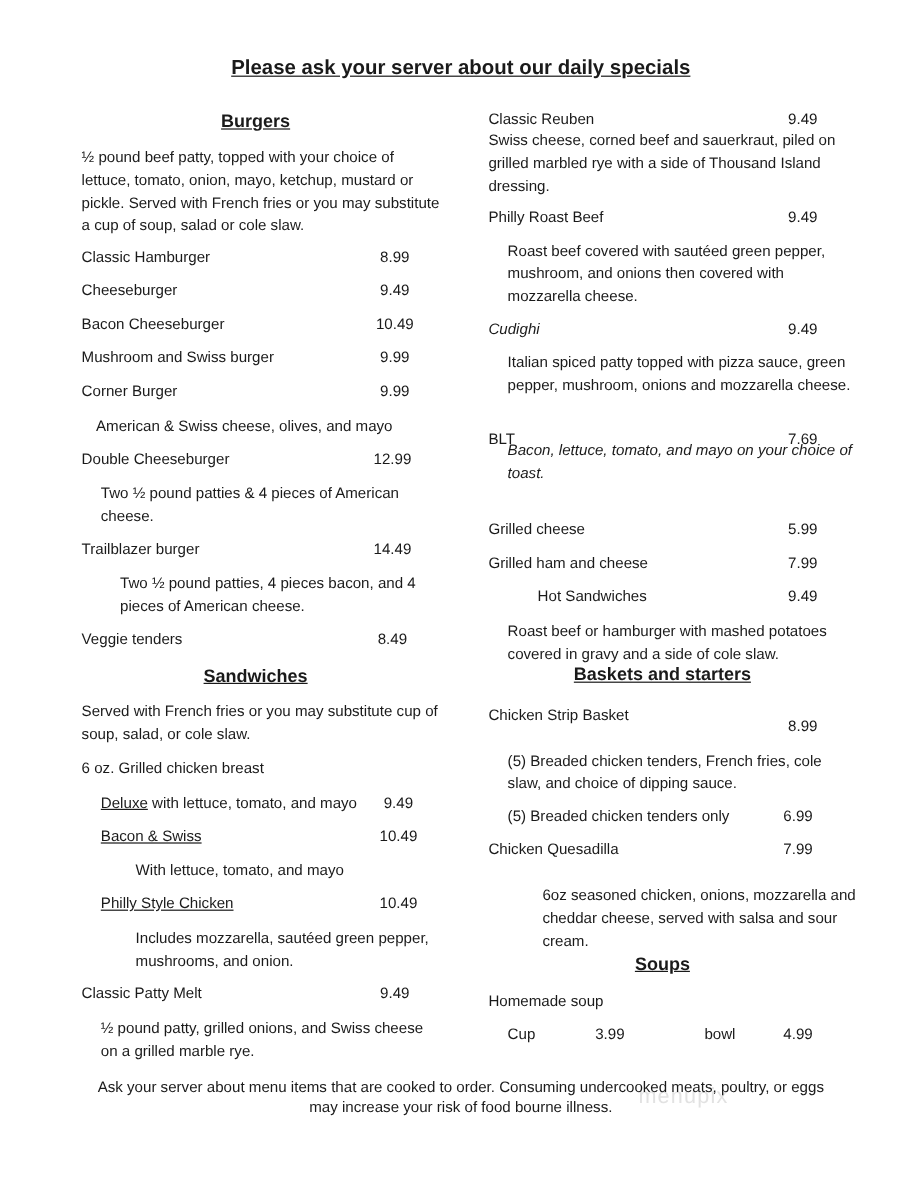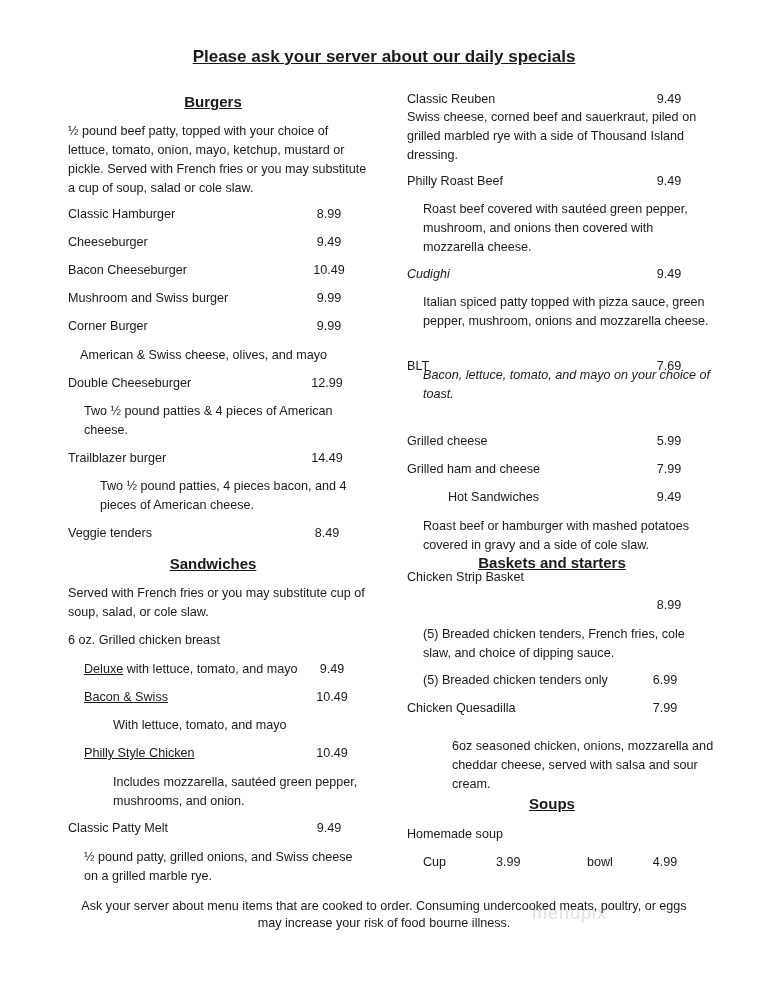--- a/index.html
+++ b/index.html
@@ -115,21 +115,21 @@
   </div>
   <div>
     <div class="abs txt" style="left:420px;top:488px;margin-left:28px;">Hot Sandwiches</div>
     <div class="abs txt price" style="left:640px;width:58px;top:488px;">9.49</div>
     <div class="abs txt wrap" style="left:423px;width:290px;top:517px;">Roast beef or hamburger with mashed potatoes covered in gravy and a side of cole slaw.</div>
   </div>
 
   <div class="abs head" style="left:407px;width:290px;top:554px;text-align:center;">Baskets and starters</div>
 
   <div>
-    <div class="abs txt" style="left:407px;top:568px;">Chicken Strip Basket</div>
+    <div class="abs txt" style="left:407px;top:587px;">Chicken Strip Basket</div>
     <div class="abs txt price" style="left:640px;width:58px;top:596px;">8.99</div>
     <div class="abs txt wrap" style="left:423px;width:290px;top:625px;">(5) Breaded chicken tenders, French fries, cole slaw, and choice of dipping sauce.</div>
   </div>
   <div>
     <div class="abs txt" style="left:423px;top:671px;">(5) Breaded chicken tenders only</div>
     <div class="abs txt price" style="left:636px;width:58px;top:671px;">6.99</div>
   </div>
   <div>
     <div class="abs txt" style="left:407px;top:699px;">Chicken Quesadilla</div>
     <div class="abs txt price" style="left:636px;width:58px;top:699px;">7.99</div>

